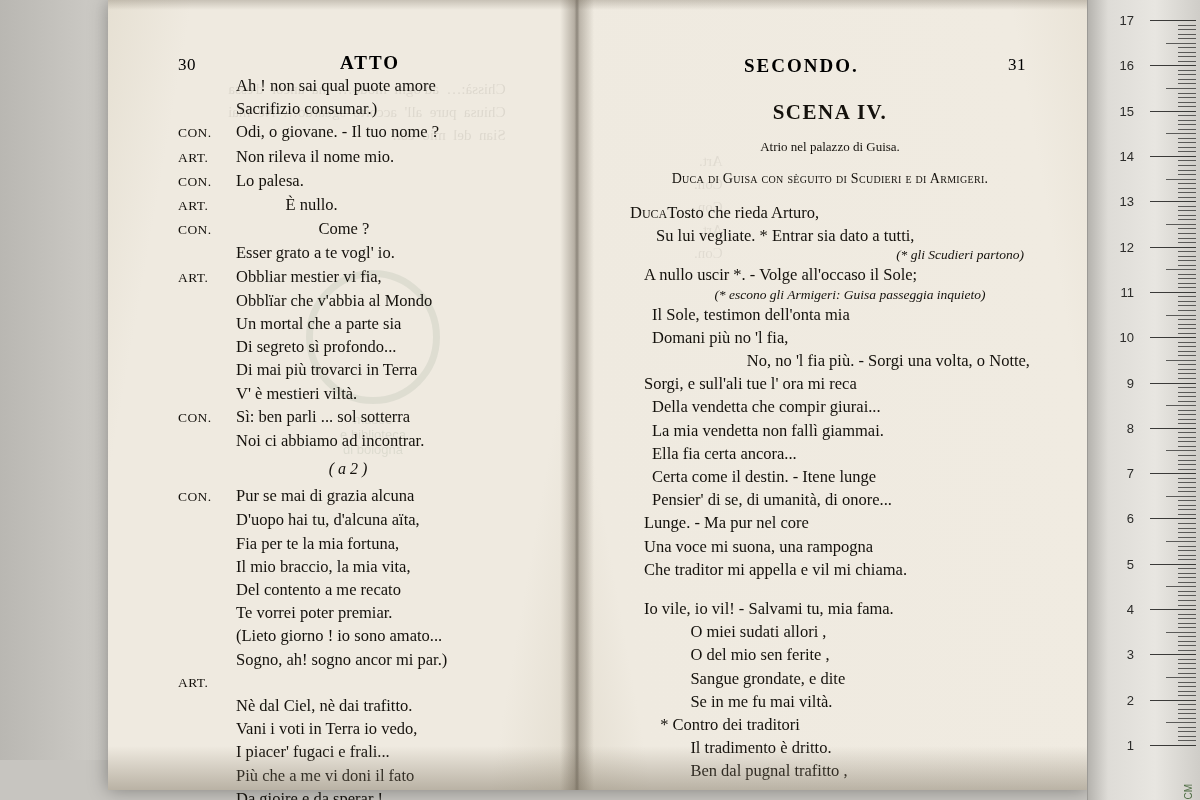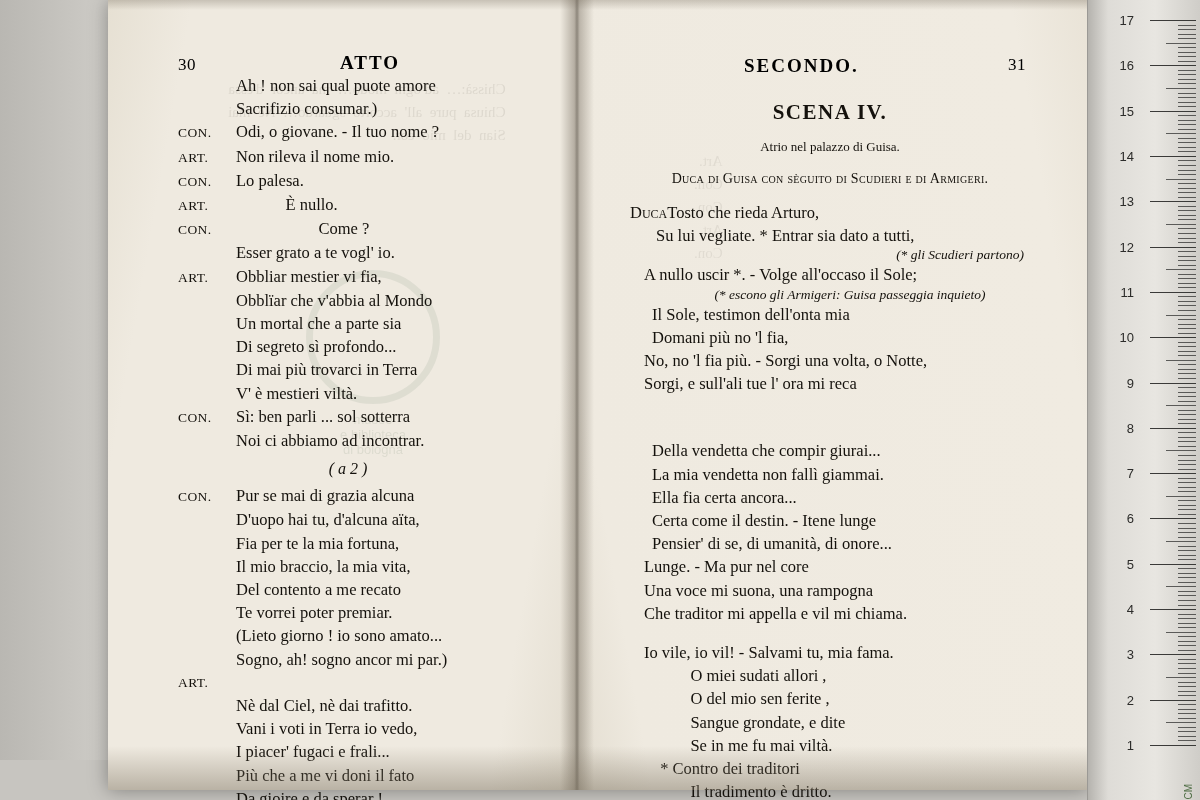--- a/index.html
+++ b/index.html
@@ -307,23 +307,23 @@
         <div class="stage-note">Atrio nel palazzo di Guisa.</div>
         <div class="entrance sc">Duca di Guisa con sèguito di Scudieri e di Armigeri.</div>
 
         <div class="rline"><span class="sc">Duca</span><span>Tosto che rieda Arturo,</span></div>
         <div class="rline" style="padding-left:26px;"><span>Su lui vegliate. * Entrar sia dato a tutti,</span></div>
         <div class="right-note">(* gli Scudieri partono)</div>
         <div class="rline" style="padding-left:14px;"><span>A nullo uscir *. - Volge all'occaso il Sole;</span></div>
         <div class="center-note" style="padding-left:40px;">(* escono gli Armigeri: Guisa passeggia inquieto)</div>
         <div class="rline" style="padding-left:22px;"><span>Il Sole, testimon dell'onta mia</span></div>
         <div class="rline" style="padding-left:22px;"><span>Domani più no 'l fia,</span></div>
-        <div class="rline" style="padding-left:14px;"><span>No, no 'l fia più. - Sorgi una volta, o Notte,</span></div>
+        <div class="rline" style="padding-left:14px;text-align:right;"><span>No, no 'l fia più. - Sorgi una volta, o Notte,</span></div>
         <div class="rline" style="padding-left:14px;"><span>Sorgi, e sull'ali tue l' ora mi reca</span></div>
-        <div class="rline" style="padding-left:22px;margin-top:44px;"><span>Della vendetta che compir giurai...</span></div>
+        <div class="rline" style="padding-left:22px;"><span>Della vendetta che compir giurai...</span></div>
         <div class="rline" style="padding-left:22px;"><span>La mia vendetta non fallì giammai.</span></div>
         <div class="rline" style="padding-left:22px;"><span>Ella fia certa ancora...</span></div>
         <div class="rline" style="padding-left:22px;"><span>Certa come il destin. - Itene lunge</span></div>
         <div class="rline" style="padding-left:22px;"><span>Pensier' di se, di umanità, di onore...</span></div>
         <div class="rline" style="padding-left:14px;"><span>Lunge. - Ma pur nel core</span></div>
         <div class="rline" style="padding-left:14px;"><span>Una voce mi suona, una rampogna</span></div>
         <div class="rline" style="padding-left:14px;"><span>Che traditor mi appella e vil mi chiama.</span></div>
         <div class="rline" style="padding-left:14px;margin-top:16px;"><span>Io vile, io vil! - Salvami tu, mia fama.</span></div>
         <div class="rline" style="padding-left:48px;"><span>   O miei sudati allori ,</span></div>
         <div class="rline" style="padding-left:48px;"><span>   O del mio sen ferite ,</span></div>

